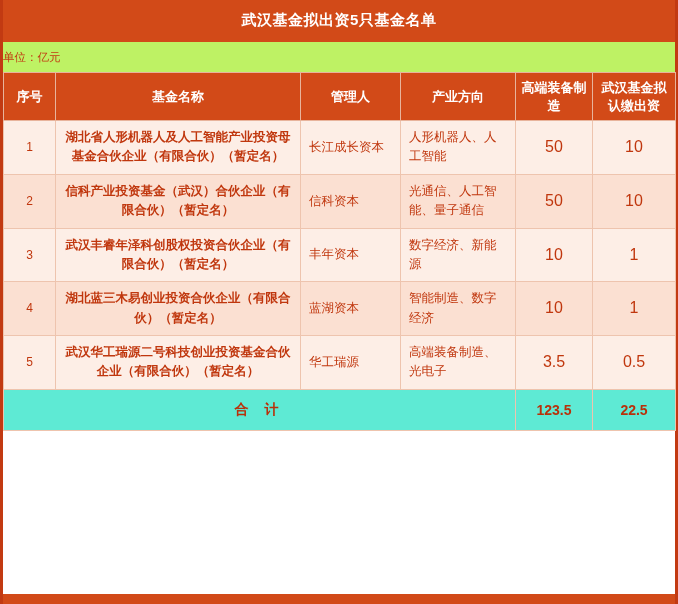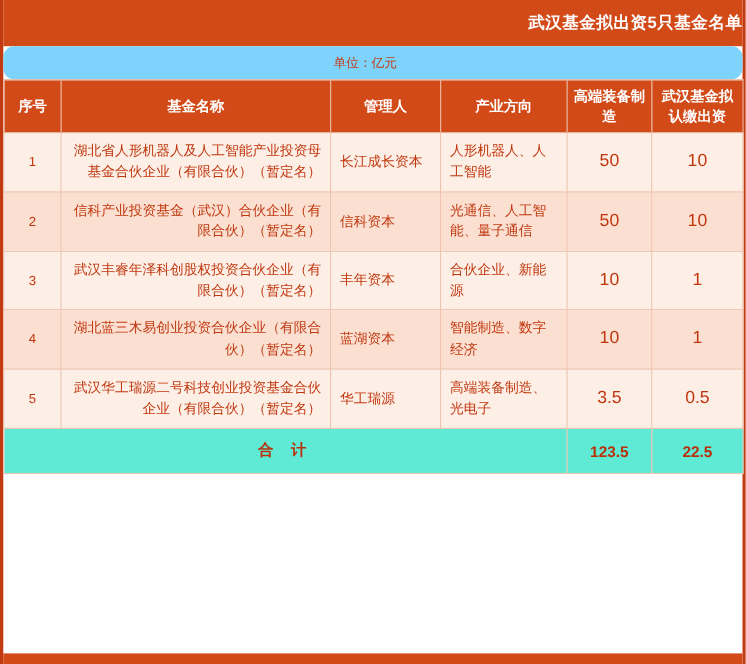--- a/index.html
+++ b/index.html
@@ -21,31 +21,30 @@
     border-right: 3px solid #c23a12;
     background: #ffffff;
     display: flex;
     flex-direction: column;
   }
   .title-bar {
     background: #d24a18;
     color: #ffffff;
     font-size: 15px;
     font-weight: bold;
-    text-align: right;
+    text-align: center;
     padding: 11px 0 12px 0;
     letter-spacing: 0.5px;
   }
   .unit-row {
-    background: #7dd3fc;
-    text-align: center;
+    background: #bef264;
+    text-align: left;
     font-size: 11.5px;
     color: #c23a12;
     padding: 8px 14px 7px 0;
-    border-radius: 10px;
   }
   table {
     border-collapse: collapse;
     width: 100%;
     table-layout: fixed;
   }
   thead th {
     background: #d24a18;
     color: #ffffff;
     font-size: 13px;
@@ -65,21 +64,22 @@
     background: #fdeee6;
   }
   tbody tr.alt td {
     background: #fbe0d2;
   }
   td.c-idx {
     text-align: center;
     font-size: 12px;
   }
   td.c-name {
-    text-align: right;
+    text-align: center;
+    font-weight: bold;
   }
   td.c-mgr, td.c-dir {
     text-align: left;
   }
   td.c-num {
     text-align: center;
     font-size: 16px;
   }
   tfoot td {
     background: #5eead4;
@@ -152,21 +152,21 @@
         <td class="c-name">信科产业投资基金（武汉）合伙企业（有限合伙）（暂定名）</td>
         <td class="c-mgr">信科资本</td>
         <td class="c-dir">光通信、人工智能、量子通信</td>
         <td class="c-num">50</td>
         <td class="c-num">10</td>
       </tr>
       <tr>
         <td class="c-idx">3</td>
         <td class="c-name">武汉丰睿年泽科创股权投资合伙企业（有限合伙）（暂定名）</td>
         <td class="c-mgr">丰年资本</td>
-        <td class="c-dir">合伙企业、新能源</td>
+        <td class="c-dir">数字经济、新能源</td>
         <td class="c-num">10</td>
         <td class="c-num">1</td>
       </tr>
       <tr class="alt">
         <td class="c-idx">4</td>
         <td class="c-name">湖北蓝三木易创业投资合伙企业（有限合伙）（暂定名）</td>
         <td class="c-mgr">蓝湖资本</td>
         <td class="c-dir">智能制造、数字经济</td>
         <td class="c-num">10</td>
         <td class="c-num">1</td>

